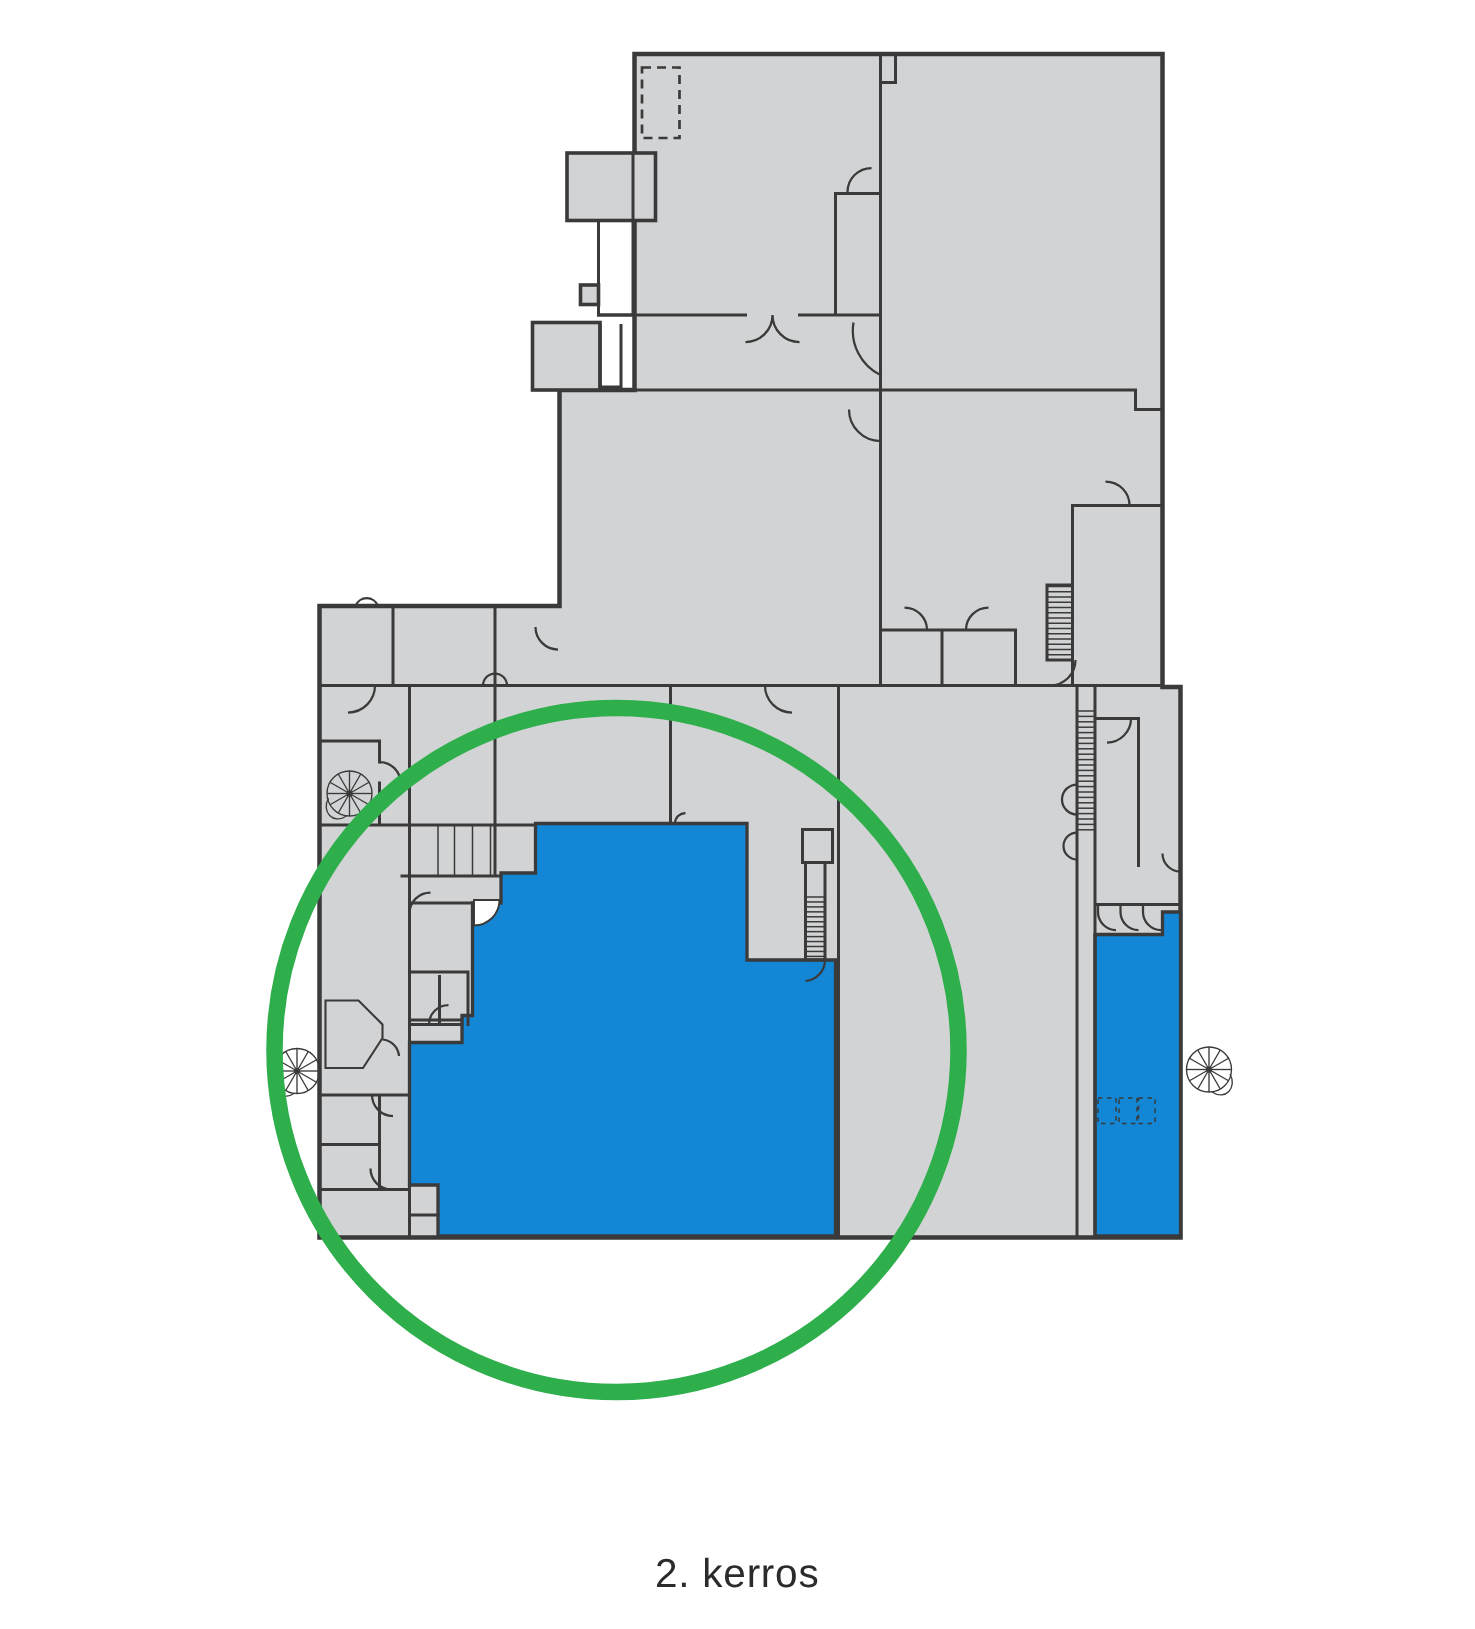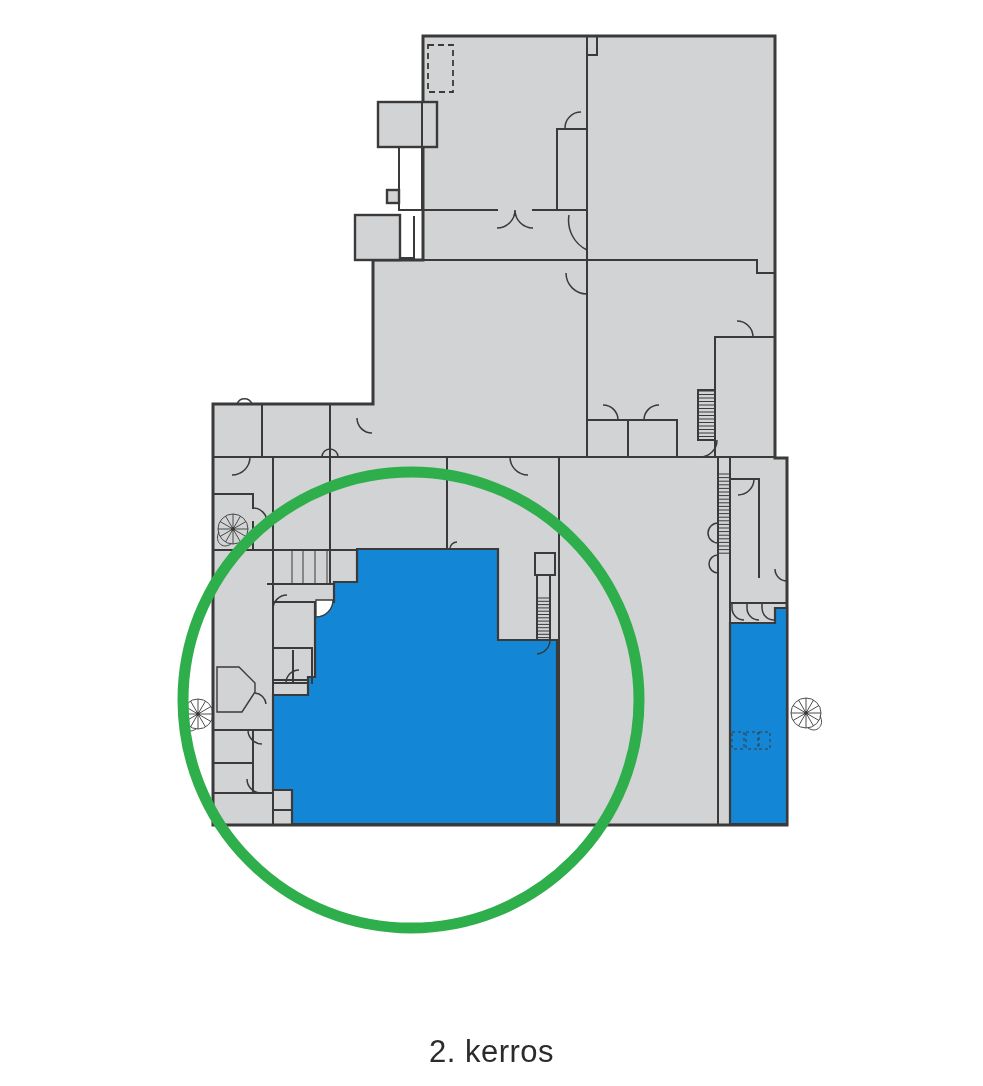--- a/index.html
+++ b/index.html
@@ -21,21 +21,21 @@
   .thinline{fill:none;stroke:var(--wall);stroke-width:1.4;}
   .arcs{fill:none;stroke:var(--wall);stroke-width:1.5;}
   .hatch{fill:none;stroke:var(--wall);stroke-width:1;}
   .bluezone{fill:var(--blue);stroke:var(--wall);stroke-width:2.2;stroke-linejoin:miter;}
   .dashed{fill:none;stroke:var(--wall);stroke-width:1.8;stroke-dasharray:6 4;}
   .dashed-sm{fill:none;stroke:var(--wall);stroke-width:1;stroke-dasharray:3 3;}
   .door-sector{fill:var(--bg);stroke:var(--wall);stroke-width:1.3;}
   .annotation-circle{fill:none;stroke:var(--green);stroke-width:11;}
   .spiral{fill:none;stroke:var(--wall);stroke-width:0.9;}
   .caption{position:absolute;left:0;top:1034px;width:100%;text-align:center;
-           font-size:31px;color:var(--cap);letter-spacing:0.5px;}
+           font-size:27px;color:var(--cap);letter-spacing:0.5px;}
 </style>
 </head>
 <body>
 
 <div class="stage">
   <svg width="983" height="1086" viewBox="0 0 983 1086" aria-label="floor plan">
 
     <defs>
       <g id="spiral-sym" class="spiral">
         <circle cx="0" cy="0" r="15"></circle>

